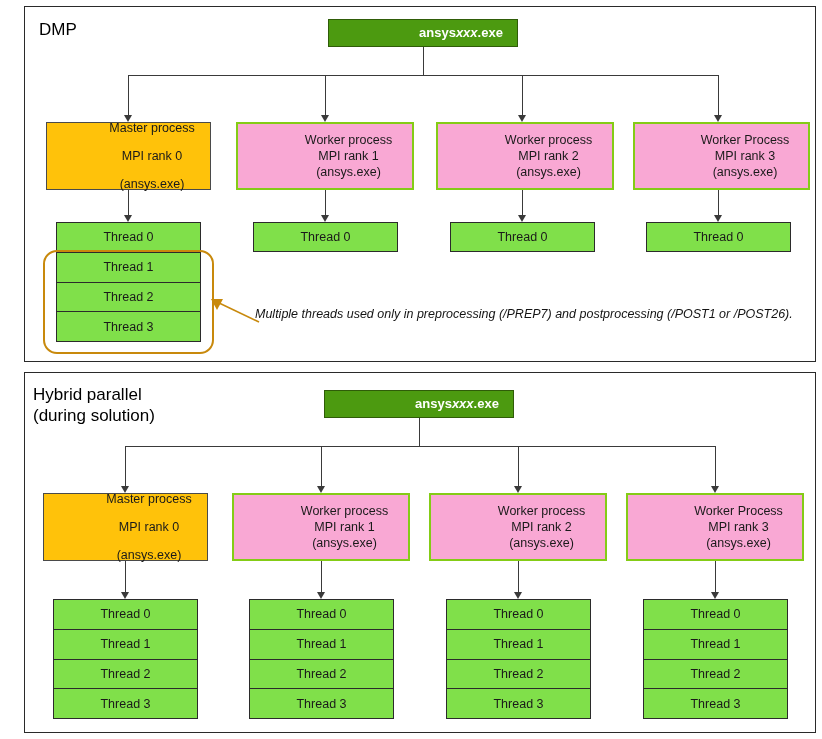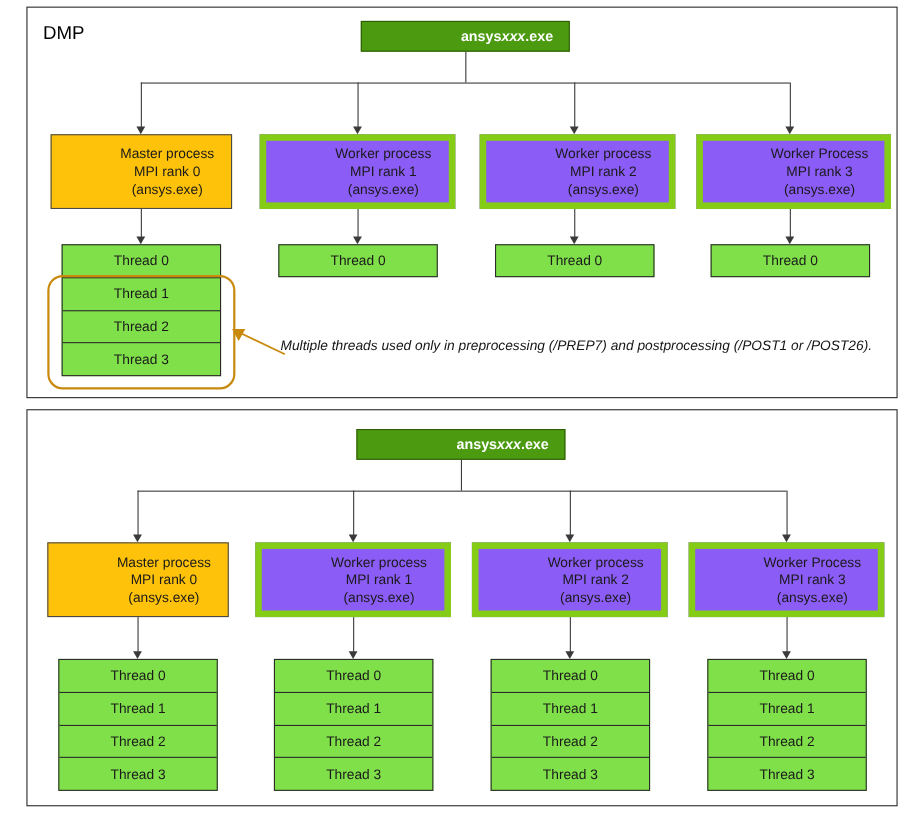--- a/index.html
+++ b/index.html
@@ -65,24 +65,25 @@
     border: 1px solid #2f5c08;
     color: #ffffff;
     font-weight: bold;
     font-size: 13px;
   }
   .box-exe .it { font-style: italic; }
 
   .box-master {
     background: #ffc20a;
     border: 1px solid #4a4a4a;
+    gap: 12px;
   }
   .box-worker {
-    background: #8b5cf6;
-    border: 6px solid #84cc16;
+    background: #f9a8d4;
+    border: 2px solid #84cc16;
   }
 
   
   .thread-stack {
     position: absolute;
     box-sizing: border-box;
     border: 1px solid #2b2b2b;
     background: #80e04a;
     display: flex;
     flex-direction: column;
@@ -215,20 +216,22 @@
     <svg id="annot-arrow" style="left:178px; top:285px;" width="60" height="35">
       <line x1="56" y1="30" x2="14" y2="10" stroke="#c8890c" stroke-width="1.6"></line>
       <polygon points="8,7 20,7 14,18" fill="#c8890c"></polygon>
     </svg>
 
     <div id="annotation" style="left:230px; top:300px;">Multiple threads used only in preprocessing (/PREP7) and postprocessing (/POST1 or /POST26).</div>
   </div>
 
   <div class="panel" id="panel-hybrid">
 
+    <div class="panel-title" id="title-hybrid" style="white-space: pre;">Hybrid parallel
+(during solution)</div>
 
     <div class="box box-exe" style="left:299px; top:17px; width:190px; height:28px;">
       <div class="line">
         <span>ansys</span><span class="it">xxx</span><span>.exe</span>
       </div>
     </div>
 
     <div class="vline" style="left:394px; top:45px; height:28px;"></div>
     <div class="hline" style="left:100px; top:73px; width:590px;"></div>
 

